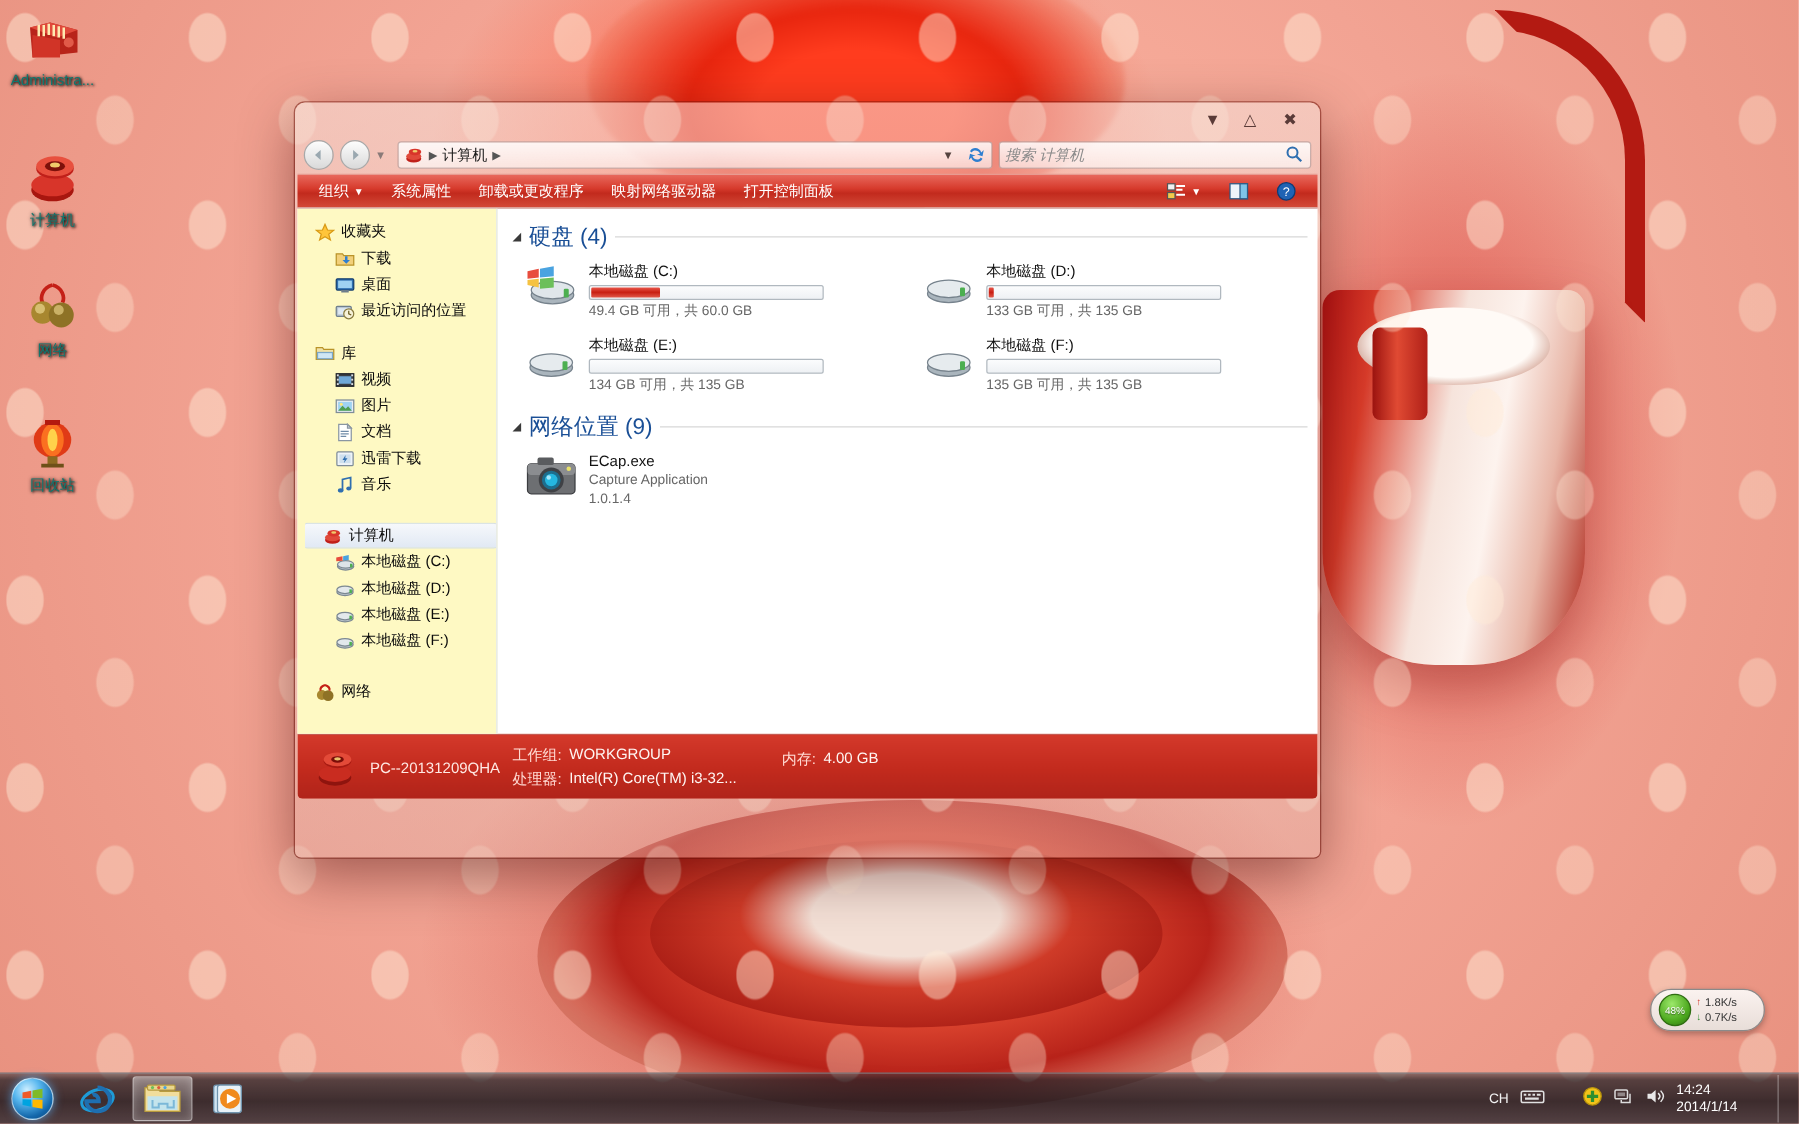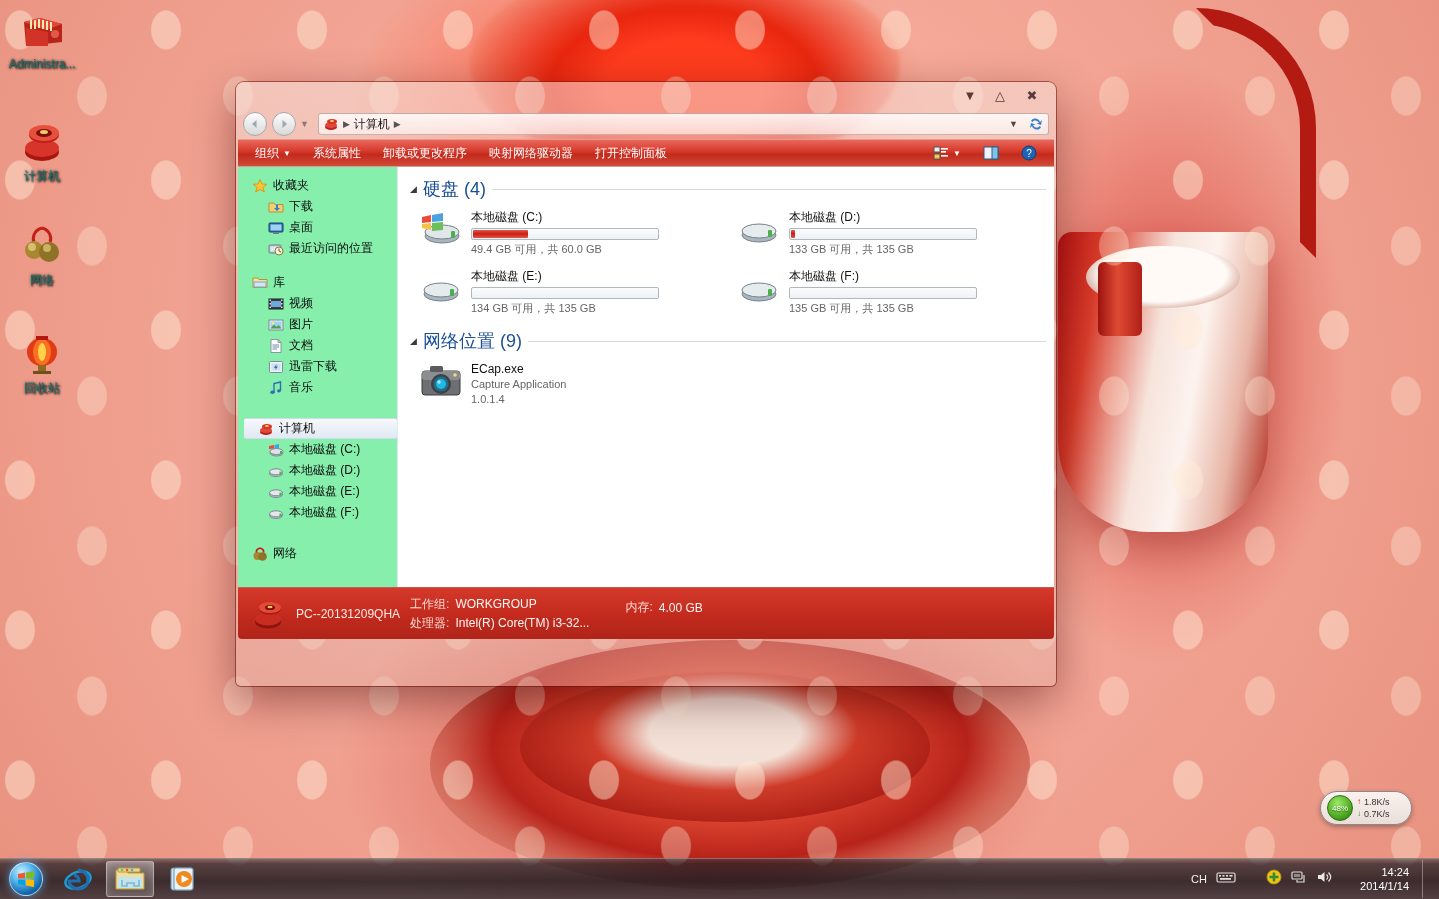--- a/index.html
+++ b/index.html
@@ -130,21 +130,21 @@
   }
   #toolbar .tb { padding: 3px 11px; display: flex; align-items: center; gap: 4px; white-space: nowrap; }
   #toolbar .spacer { flex: 1; }
   .tri-down { font-size: 8px; }
 
   #body {
     display: flex; margin: 0 1px; height: 421px;
     background: #fff; border-top: 1px solid rgba(160,60,50,.5);
   }
   #nav {
-    width: 160px; background: #86efac; font-size: 12px; color: #0b0b0b;
+    width: 160px; background: #fef9c3; font-size: 12px; color: #0b0b0b;
     padding: 8px 0 0 0; overflow: hidden; border-right: 1px solid #e2e8f2;
   }
   .navrow { display: flex; align-items: center; gap: 5px; height: 21px; padding-left: 14px; }
   .navrow.child { padding-left: 30px; text-align: right; }
   .navrow.sel {
     background: linear-gradient(180deg,#f6f8fb,#e1e9f4);
     border-top: 1px solid #cfdceb; border-bottom: 1px solid #cfdceb;
     margin-left: 6px; border-radius: 2px;
   }
   .navrow .txt { white-space: nowrap; }
@@ -175,21 +175,21 @@
   #statusbar {
     height: 52px; margin: 0 1px 1px; display: flex; align-items: center; gap: 10px;
     padding-left: 12px; color: #ffe9e4; font-size: 12px;
     background: linear-gradient(180deg,#d4392b 0%, #c22a1d 55%, #b0241a 100%);
     border-top: 1px solid rgba(255,255,255,.25);
     border-radius: 0 0 4px 4px;
   }
   #statusbar .sb-k { color: #ffd9d2; }
   #statusbar .sb-v { color: #fff6f3; }
   .sb-lines { display: flex; flex-direction: column; gap: 2px; }
-  .sb-row { display: flex; align-items: center; gap: 6px; }
+  .sb-row { display: flex; align-items: flex-start; gap: 6px; }
 
   
   #meter {
     position: absolute; left: 1320px; top: 791px; width: 92px; height: 34px;
     display: flex; align-items: center; gap: 4px; padding: 0 6px;
     background: linear-gradient(180deg, rgba(252,250,248,.92), rgba(232,228,224,.92));
     border: 1px solid #8a8a8a; border-radius: 17px;
     box-shadow: 0 2px 5px rgba(0,0,0,.3);
   }
   #meter .dial {
@@ -226,21 +226,21 @@
     width: 48px; height: 36px; margin-left: 4px;
     display: flex; align-items: center; justify-content: center; border-radius: 3px;
   }
   .tbtn.active {
     background: linear-gradient(180deg, rgba(255,255,255,.34), rgba(255,255,255,.1));
     border: 1px solid rgba(255,255,255,.45);
     box-shadow: inset 0 0 8px rgba(255,255,255,.25);
   }
   #tray { margin-left: auto; display: flex; align-items: center; gap: 9px; padding-right: 6px; color: #f2f2f2; }
   #tray .tr { font-size: 11px; }
-  #clock { text-align: right; font-size: 11px; line-height: 14px; color: #fff; width: 68px; }
+  #clock { text-align: left; font-size: 11px; line-height: 14px; color: #fff; width: 68px; }
   #showdesk { width: 11px; height: 38px; border-left: 1px solid rgba(255,255,255,.35); margin-left: 4px; }
 </style>
 </head>
 <body>
 
 <div id="desktop">
   <div class="deco" id="flower"></div>
   <div class="deco" id="saucer"></div>
   <div class="deco" id="saucer2"></div>
   <div class="deco" id="handle"></div>
@@ -347,20 +347,29 @@
       <span style="flex:1"></span>
       <span style="font-size:9px;color:#55433f">▼</span>
       <span class="ico" style="margin-left:6px">
         <svg width="16" height="16" viewBox="0 0 16 16">
           <path d="M3 5 C5 1, 11 2, 12 6 L14 4 L13 9 L8.5 7.5 L11 7 C10 4, 5.5 3.5, 4.5 6 Z" fill="#2f7fd0"></path>
           <path d="M13 11 C11 15, 5 14, 4 10 L2 12 L3 7 L7.5 8.5 L5 9 C6 12, 10.5 12.5, 11.5 10 Z" fill="#2f7fd0"></path>
         </svg>
       </span>
     </div>
 
+    <div id="searchbox">
+      <span class="ph">搜索 计算机</span>
+      <span class="ico">
+        <svg width="14" height="14" viewBox="0 0 14 14">
+          <circle cx="6" cy="6" r="4" fill="none" stroke="#2f6fb0" stroke-width="1.6"></circle>
+          <line x1="9" y1="9" x2="13" y2="13" stroke="#2f6fb0" stroke-width="1.8"></line>
+        </svg>
+      </span>
+    </div>
   </div>
 
 
   <div id="toolbar">
     <span class="tb">
       <span>组织</span>
       <span class="tri-down">▼</span>
     </span>
     <span class="tb">系统属性</span>
     <span class="tb">卸载或更改程序</span>

